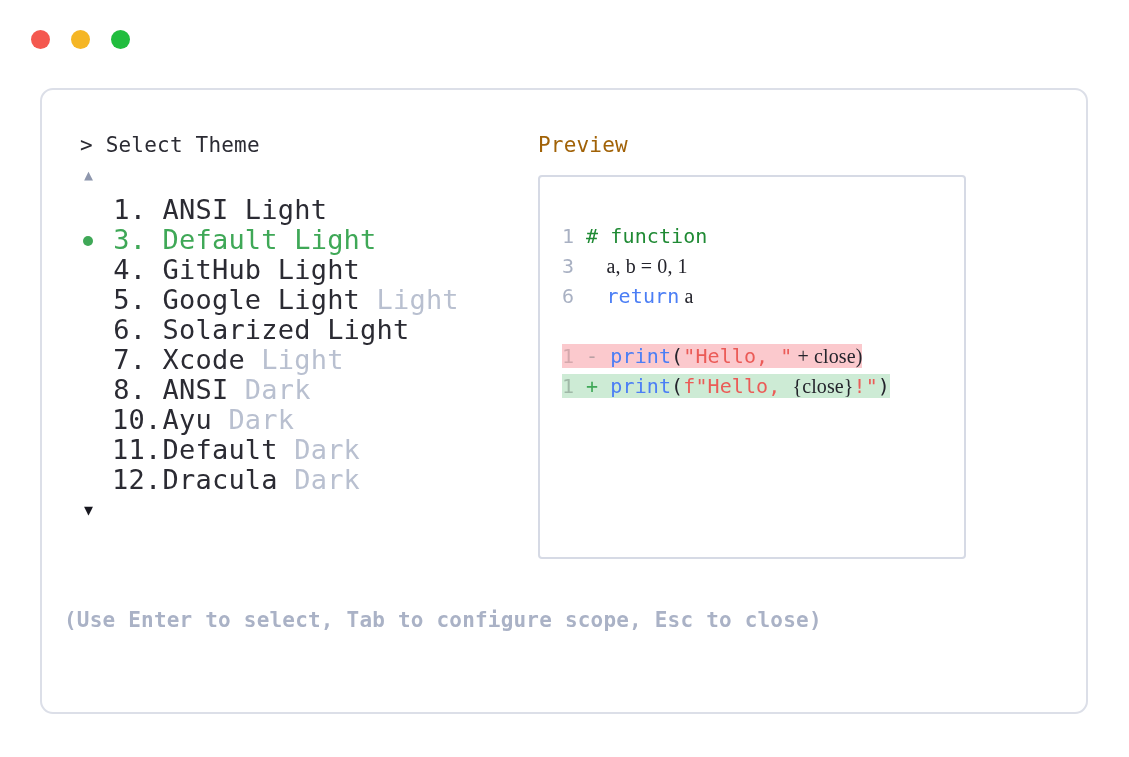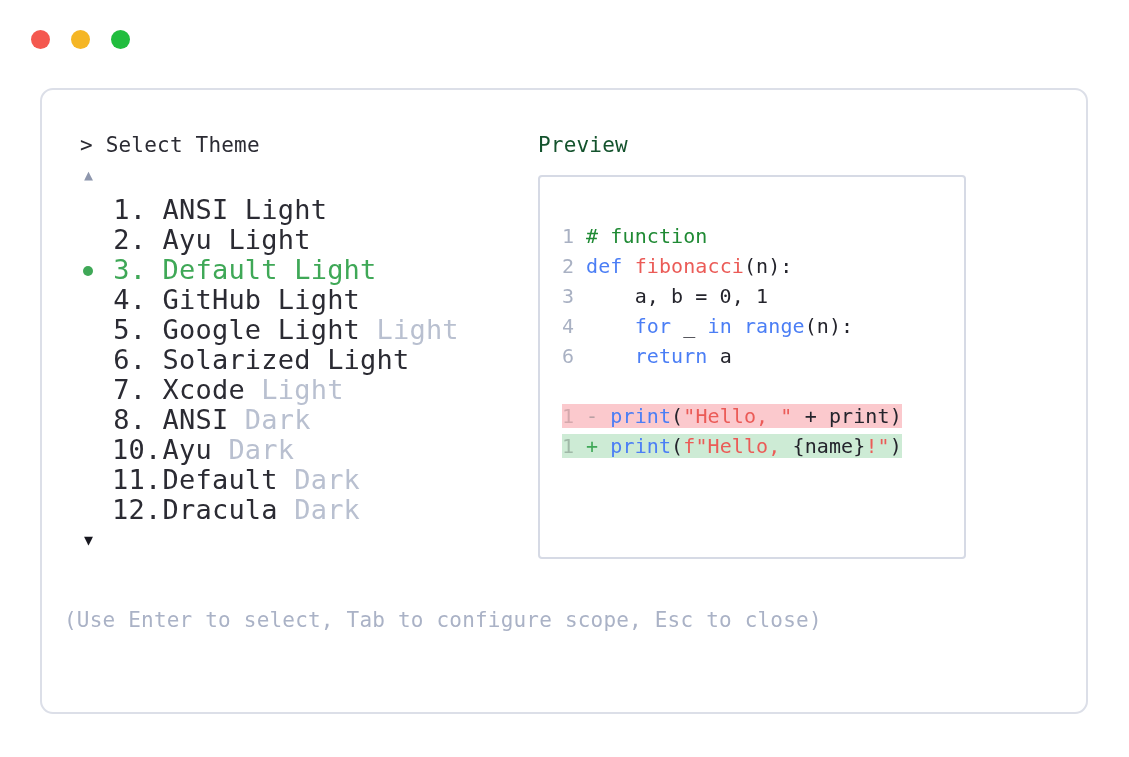--- a/index.html
+++ b/index.html
@@ -117,33 +117,34 @@
 
   .hint {
     position: absolute;
     left: 22px;
     top: 517px;
     font-size: 21px;
     line-height: 26px;
     letter-spacing: 0.2px;
     color: #aab2c6;
     white-space: pre;
+    font-weight: bold;
   }
 
   
   .right-col {
     position: absolute;
     left: 496px;
     top: 42px;
     width: 528px;
   }
   .preview-label {
     font-size: 21px;
     line-height: 26px;
-    color: #14532d;
+    color: #a16207;
     letter-spacing: 0.2px;
   }
   .code-panel {
     margin-top: 17px;
     width: 428px;
     height: 384px;
     box-sizing: border-box;
     border: 2px solid #d6dae5;
     border-radius: 4px;
     background: #ffffff;
@@ -163,21 +164,21 @@
     text-align: right;
     margin-right: 1ch;
   }
   .code-gap { height: 30px; }
 
   .tok-comment  { color: #1f8a34; }
   .tok-keyword  { color: #4b7ef5; }
   .tok-func     { color: #eb5b57; }
   .tok-builtin  { color: #4b7ef5; }
   .tok-string   { color: #eb5b57; }
-  .tok-plain    { color: #24242c; }
+  .tok-plain    { color: #24242c; font-family: Liberation Serif, serif; }
   .tok-punct    { color: #24242c; }
   .tok-minus    { color: #b9a0a4; }
   .tok-plus     { color: #3fa857; }
 
   .diff-body { display: inline; }
   .diff-del .diff-body { background: #fbc9cd; }
   .diff-add .diff-body { background: #cdebd5; }
   .diff-del .ln { color: #d3a8ac; }
   .diff-add .ln { color: #9fb8a7; }
 </style>
@@ -191,44 +192,41 @@
 </div>
 
 <div class="card">
   <div class="card-inner">
 
     <div class="left-col">
       <div class="prompt-line">&gt; Select Theme</div>
       <div class="scroll-arrow-up">▲</div>
       <div class="theme-list" id="theme-list">
           <div class="theme-row"><span class="row-text"><span class="idx">1.</span><span> ANSI </span><span class="">Light</span></span></div>
-          <div class="theme-row"><span class="row-text"><span class="idx">2.</span><span> Ayu </span><span class="">Light</span></span></div>
           <div class="theme-row row-selected"><span class="bullet"></span><span class="row-text"><span class="idx">3.</span><span> Default </span><span class="">Light</span></span></div>
           <div class="theme-row"><span class="row-text"><span class="idx">4.</span><span> GitHub </span><span class="">Light</span></span></div>
           <div class="theme-row"><span class="row-text"><span class="idx">5.</span><span> Google Light </span><span class="variant-dim">Light</span></span></div>
           <div class="theme-row"><span class="row-text"><span class="idx">6.</span><span> Solarized </span><span class="">Light</span></span></div>
           <div class="theme-row"><span class="row-text"><span class="idx">7.</span><span> Xcode </span><span class="variant-dim">Light</span></span></div>
           <div class="theme-row"><span class="row-text"><span class="idx">8.</span><span> ANSI </span><span class="variant-dim">Dark</span></span></div>
           <div class="theme-row"><span class="row-text"><span class="idx">10.</span><span> Ayu </span><span class="variant-dim">Dark</span></span></div>
           <div class="theme-row"><span class="row-text"><span class="idx">11.</span><span> Default </span><span class="variant-dim">Dark</span></span></div>
           <div class="theme-row"><span class="row-text"><span class="idx">12.</span><span> Dracula </span><span class="variant-dim">Dark</span></span></div>
         </div>
       <div class="scroll-arrow-down">▼</div>
     </div>
 
     <div class="hint">(Use Enter to select, Tab to configure scope, Esc to close)</div>
 
     <div class="right-col">
       <div class="preview-label">Preview</div>
       <div class="code-panel" id="code-panel">
           <div class="code-line"><span class="ln">1</span><span class="tok-comment"># function</span></div>
-          <div class="code-line"><span class="ln">2</span><span class="tok-keyword">def </span><span class="tok-func">fibonacci</span><span class="tok-punct">(n):</span></div>
           <div class="code-line"><span class="ln">3</span><span class="tok-plain">    a, b = 0, 1</span></div>
-          <div class="code-line"><span class="ln">4</span><span class="tok-plain">    </span><span class="tok-keyword">for</span><span class="tok-plain"> _ </span><span class="tok-keyword">in</span><span class="tok-plain"> </span><span class="tok-builtin">range</span><span class="tok-punct">(n):</span></div>
           <div class="code-line"><span class="ln">6</span><span class="tok-plain">    </span><span class="tok-keyword">return</span><span class="tok-plain"> a</span></div>
           <div class="code-gap"></div>
-          <div class="code-line diff-del"><span class="diff-body"><span class="ln">1</span><span class="tok-minus">- </span><span class="tok-builtin">print</span><span class="tok-punct">(</span><span class="tok-string">"Hello, "</span><span class="tok-plain"> + print)</span></span></div>
-          <div class="code-line diff-add"><span class="diff-body"><span class="ln">1</span><span class="tok-plus">+ </span><span class="tok-builtin">print</span><span class="tok-punct">(</span><span class="tok-string">f"Hello, </span><span class="tok-plain">{name}</span><span class="tok-string">!"</span><span class="tok-punct">)</span></span></div>
+          <div class="code-line diff-del"><span class="diff-body"><span class="ln">1</span><span class="tok-minus">- </span><span class="tok-builtin">print</span><span class="tok-punct">(</span><span class="tok-string">"Hello, "</span><span class="tok-plain"> + close)</span></span></div>
+          <div class="code-line diff-add"><span class="diff-body"><span class="ln">1</span><span class="tok-plus">+ </span><span class="tok-builtin">print</span><span class="tok-punct">(</span><span class="tok-string">f"Hello, </span><span class="tok-plain">{close}</span><span class="tok-string">!"</span><span class="tok-punct">)</span></span></div>
         </div>
     </div>
 
   </div>
 </div>
 
 </body></html>

